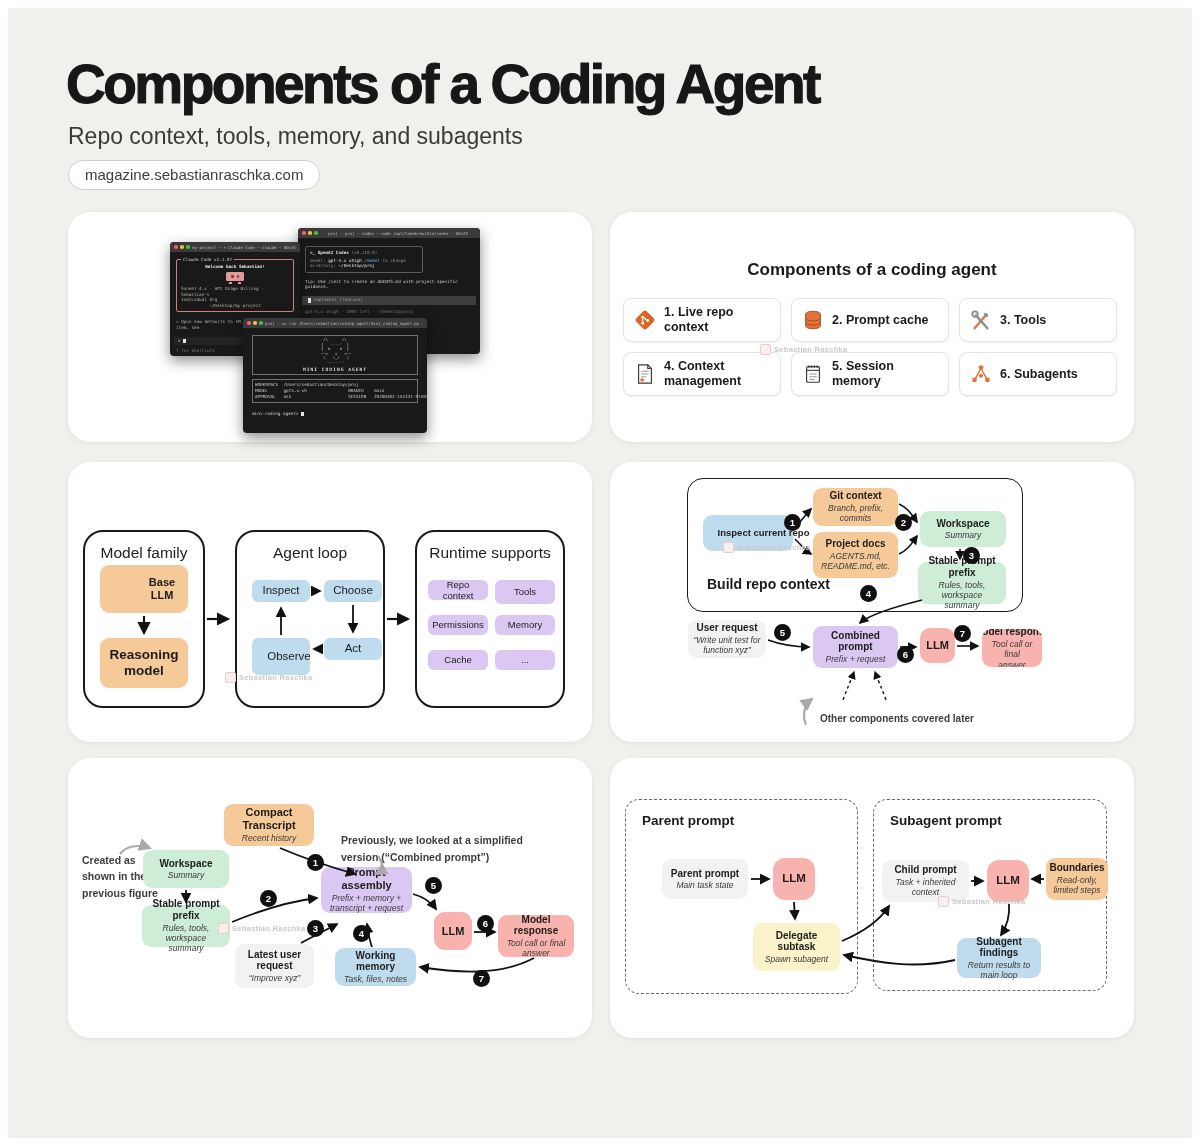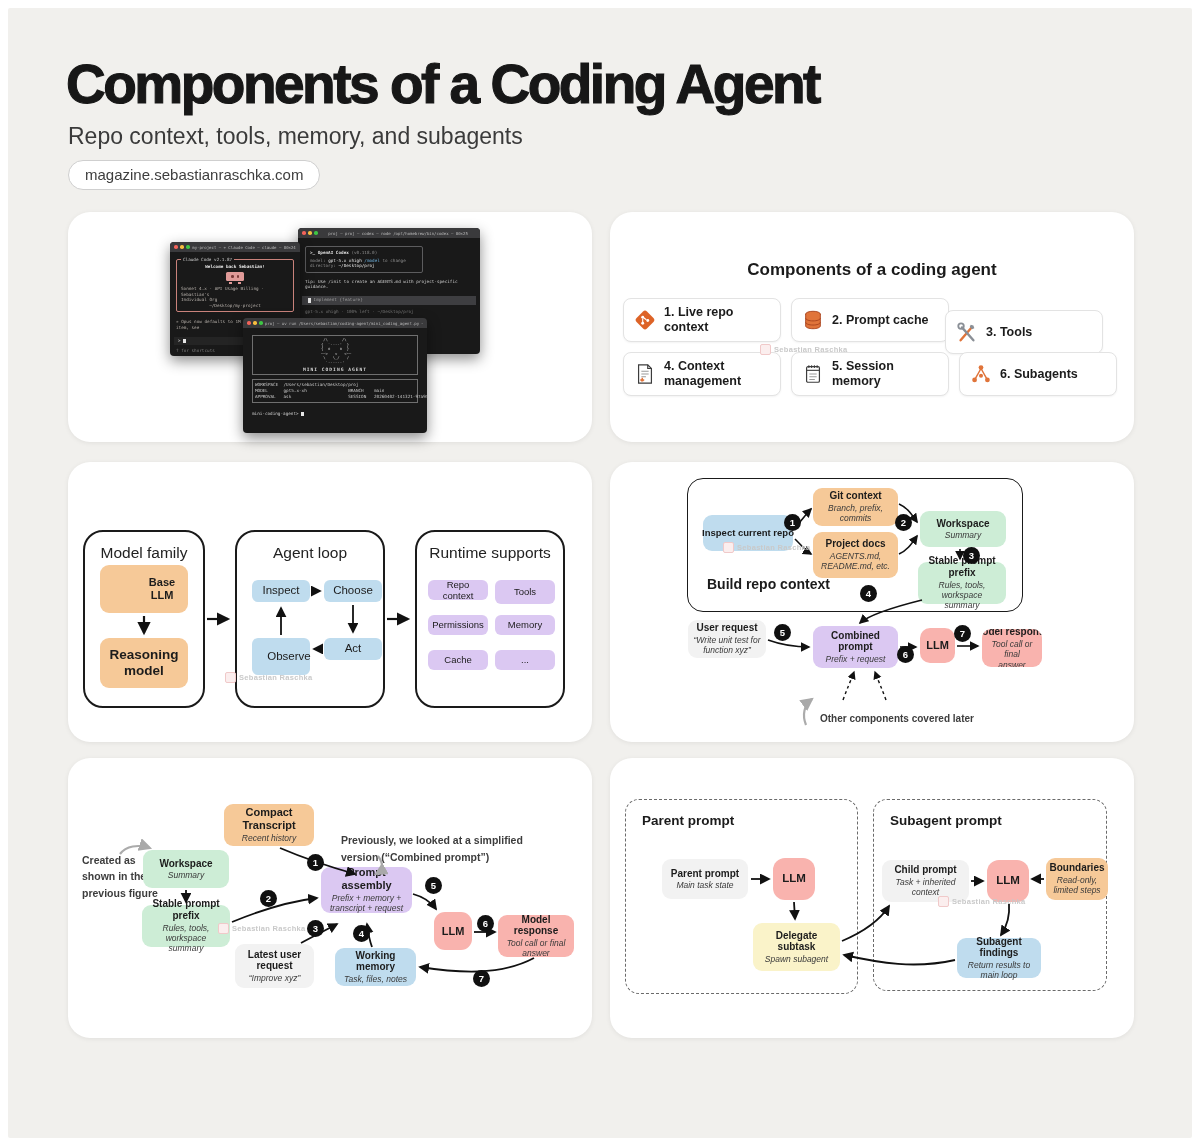--- a/index.html
+++ b/index.html
@@ -183,21 +183,21 @@
       <span class="lbl">1. Live repo context</span>
     </div>
     <div class="comp" style="left:181px;top:86px;">
       <svg class="cicon" viewBox="0 0 24 24">
           <ellipse cx="12" cy="5.5" rx="8" ry="3" fill="#e0743a" stroke="#a8431c" stroke-width="1"></ellipse>
           <path d="M4 5.5v13c0 1.7 3.6 3 8 3s8-1.3 8-3v-13" fill="#e0743a" stroke="#a8431c" stroke-width="1"></path>
           <path d="M4 10c0 1.7 3.6 3 8 3s8-1.3 8-3M4 14.5c0 1.7 3.6 3 8 3s8-1.3 8-3" fill="none" stroke="#a8431c" stroke-width="1"></path>
         </svg>
       <span class="lbl">2. Prompt cache</span>
     </div>
-    <div class="comp" style="left:335px;top:86px;margin-top:12px;">
+    <div class="comp" style="left:349px;top:86px;">
       <svg class="cicon" viewBox="0 0 24 24">
           <path d="M5 21L17 7" stroke="#e0743a" stroke-width="2.6" stroke-linecap="round"></path>
           <path d="M16 4l3 1 1 3-2.5 1L15 6.5z" fill="#8a8f96"></path>
           <path d="M19 21L6.5 7" stroke="#8a8f96" stroke-width="2.6" stroke-linecap="round"></path>
           <circle cx="5.5" cy="5.5" r="3" fill="none" stroke="#8a8f96" stroke-width="2"></circle>
         </svg>
       <span class="lbl">3. Tools</span>
     </div>
     <div class="comp" style="left:13px;top:140px;">
       <svg class="cicon" viewBox="0 0 24 24">
@@ -302,21 +302,21 @@
       <span class="wm-ic"></span>
       <span class="wm-tx">Sebastian Raschka</span>
     </div>
   </div>
 
   <div class="card" id="card-repo">
     <div class="frame" style="left:77px;top:16px;width:336px;height:134px;border-width:1.5px;border-radius:16px;"></div>
     <div class="frame-label" style="left:97px;top:114px;">Build repo context</div>
 
     <div class="bx blue" style="left:93px;top:53px;width:90px;height:36px;">
-        <div class="t nowrap" style="font-size:9.5px;">Inspect current repo</div>
+        <div class="t nowrap" style="font-size:9.5px;padding-left:31px;">Inspect current repo</div>
       </div>
     <div class="bx orange" style="left:203px;top:26px;width:85px;height:38px;">
         <div class="t">Git context</div>
         <div class="s">Branch, prefix, commits</div>
       </div>
     <div class="bx orange" style="left:203px;top:70px;width:85px;height:46px;">
         <div class="t">Project docs</div>
         <div class="s pre">AGENTS.md,
 README.md, etc.</div>
       </div>

